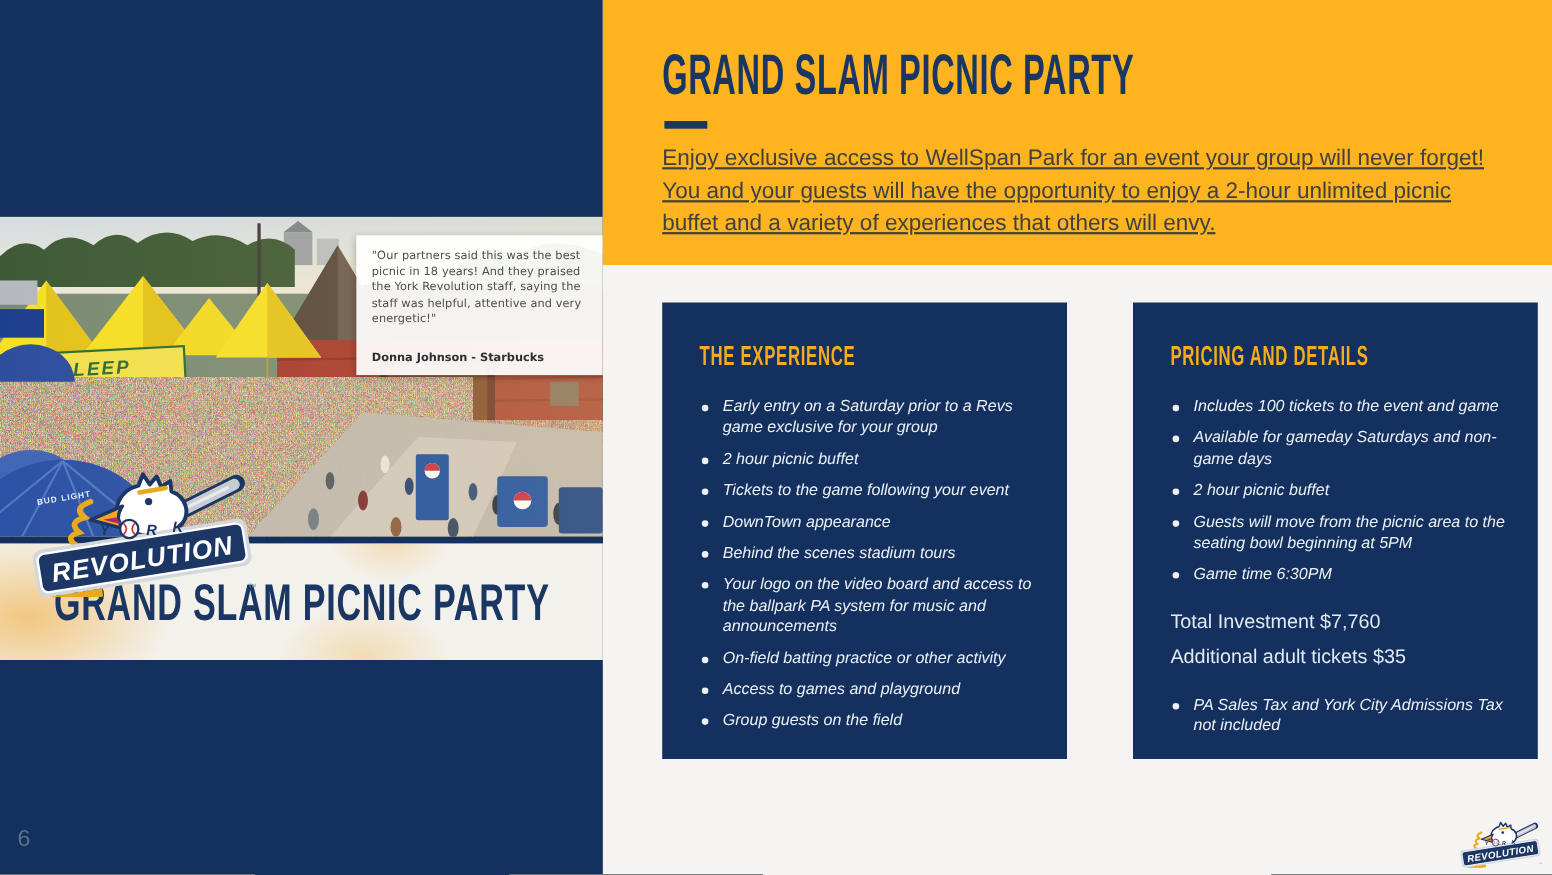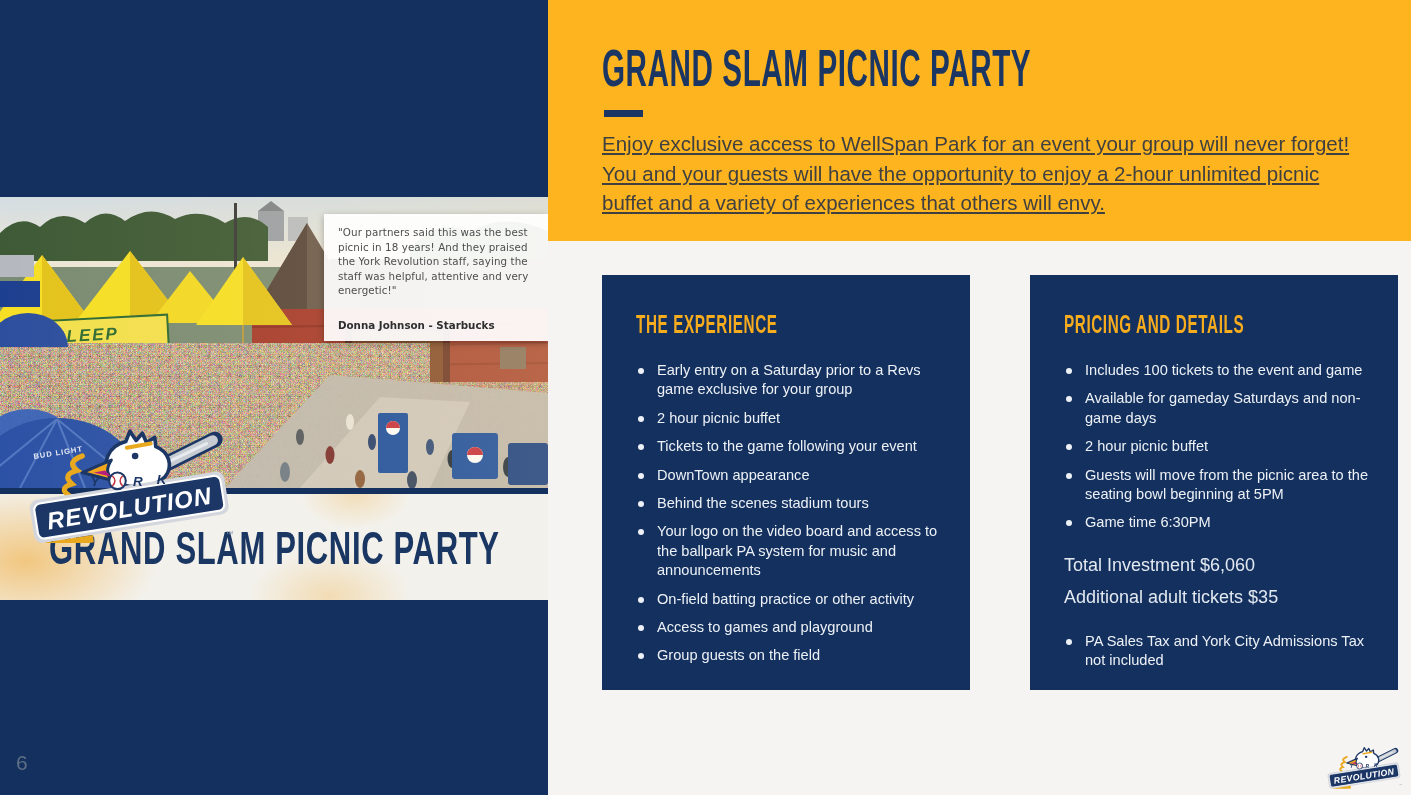--- a/index.html
+++ b/index.html
@@ -37,21 +37,21 @@
   .header-dash{width:39px;height:7px;background:#1B3663;margin:16px 0 0 2px;}
   .header-desc{margin:12px 0 0 0;width:762px;font-size:20.5px;line-height:1.45;color:#404040;text-decoration:underline;}
 
   
   .card{position:absolute;top:275px;width:368px;height:415px;background:#13305E;
         box-sizing:border-box;padding:27px 18px 24px 34px;color:#EDF1F6;}
   .card-experience{left:602px;}
   .card-pricing{left:990px;margin-left:40px;}
   .card-title{margin:8px 0 6px 0;font-weight:800;font-size:25px;color:#F7AC1E;white-space:nowrap;
               display:inline-block;transform:scaleX(.61);transform-origin:0 50%;letter-spacing:1px;}
-  ul.bullets{list-style:none;margin:16px 0 0 0;padding:0;}
+  ul.bullets{list-style:none;margin:16px 0 0 0;padding:0;font-style:italic;}
   ul.bullets li{position:relative;padding-left:21px;margin-bottom:9px;
                 font-size:14.6px;line-height:1.33;color:#EDF1F6;max-width:292px;}
   ul.bullets li::before{content:"";position:absolute;left:2px;top:7px;width:6px;height:6px;
                 border-radius:50%;background:#EDF1F6;}
   .totals{margin-top:21px;}
   .totals div{font-size:18px;line-height:1.28;margin-bottom:9px;color:#E3E9F1;white-space:nowrap;}
   ul.notes{margin-top:23px;}
 
   .logo-footer{position:absolute;right:8px;bottom:6px;width:76px;height:43px;}
 </style>
@@ -257,21 +257,21 @@
   <div class="card card-pricing">
     <div class="card-title">PRICING AND DETAILS</div>
     <ul class="bullets">
         <li>Includes 100 tickets to the event and game</li>
         <li>Available for gameday Saturdays and non-game days</li>
         <li>2 hour picnic buffet</li>
         <li>Guests will move from the picnic area to the seating bowl beginning at 5PM</li>
         <li>Game time 6:30PM</li>
       </ul>
     <div class="totals">
-        <div>Total Investment $6,060</div>
+        <div>Total Investment $7,760</div>
         <div>Additional adult tickets $35</div>
       </div>
     <ul class="bullets notes">
         <li>PA Sales Tax and York City Admissions Tax not included</li>
       </ul>
   </div>
 
   <svg class="logo-footer" viewBox="0 0 200 112">
     <use href="#revlogo" xlink:href="#revlogo"></use>
   </svg>

